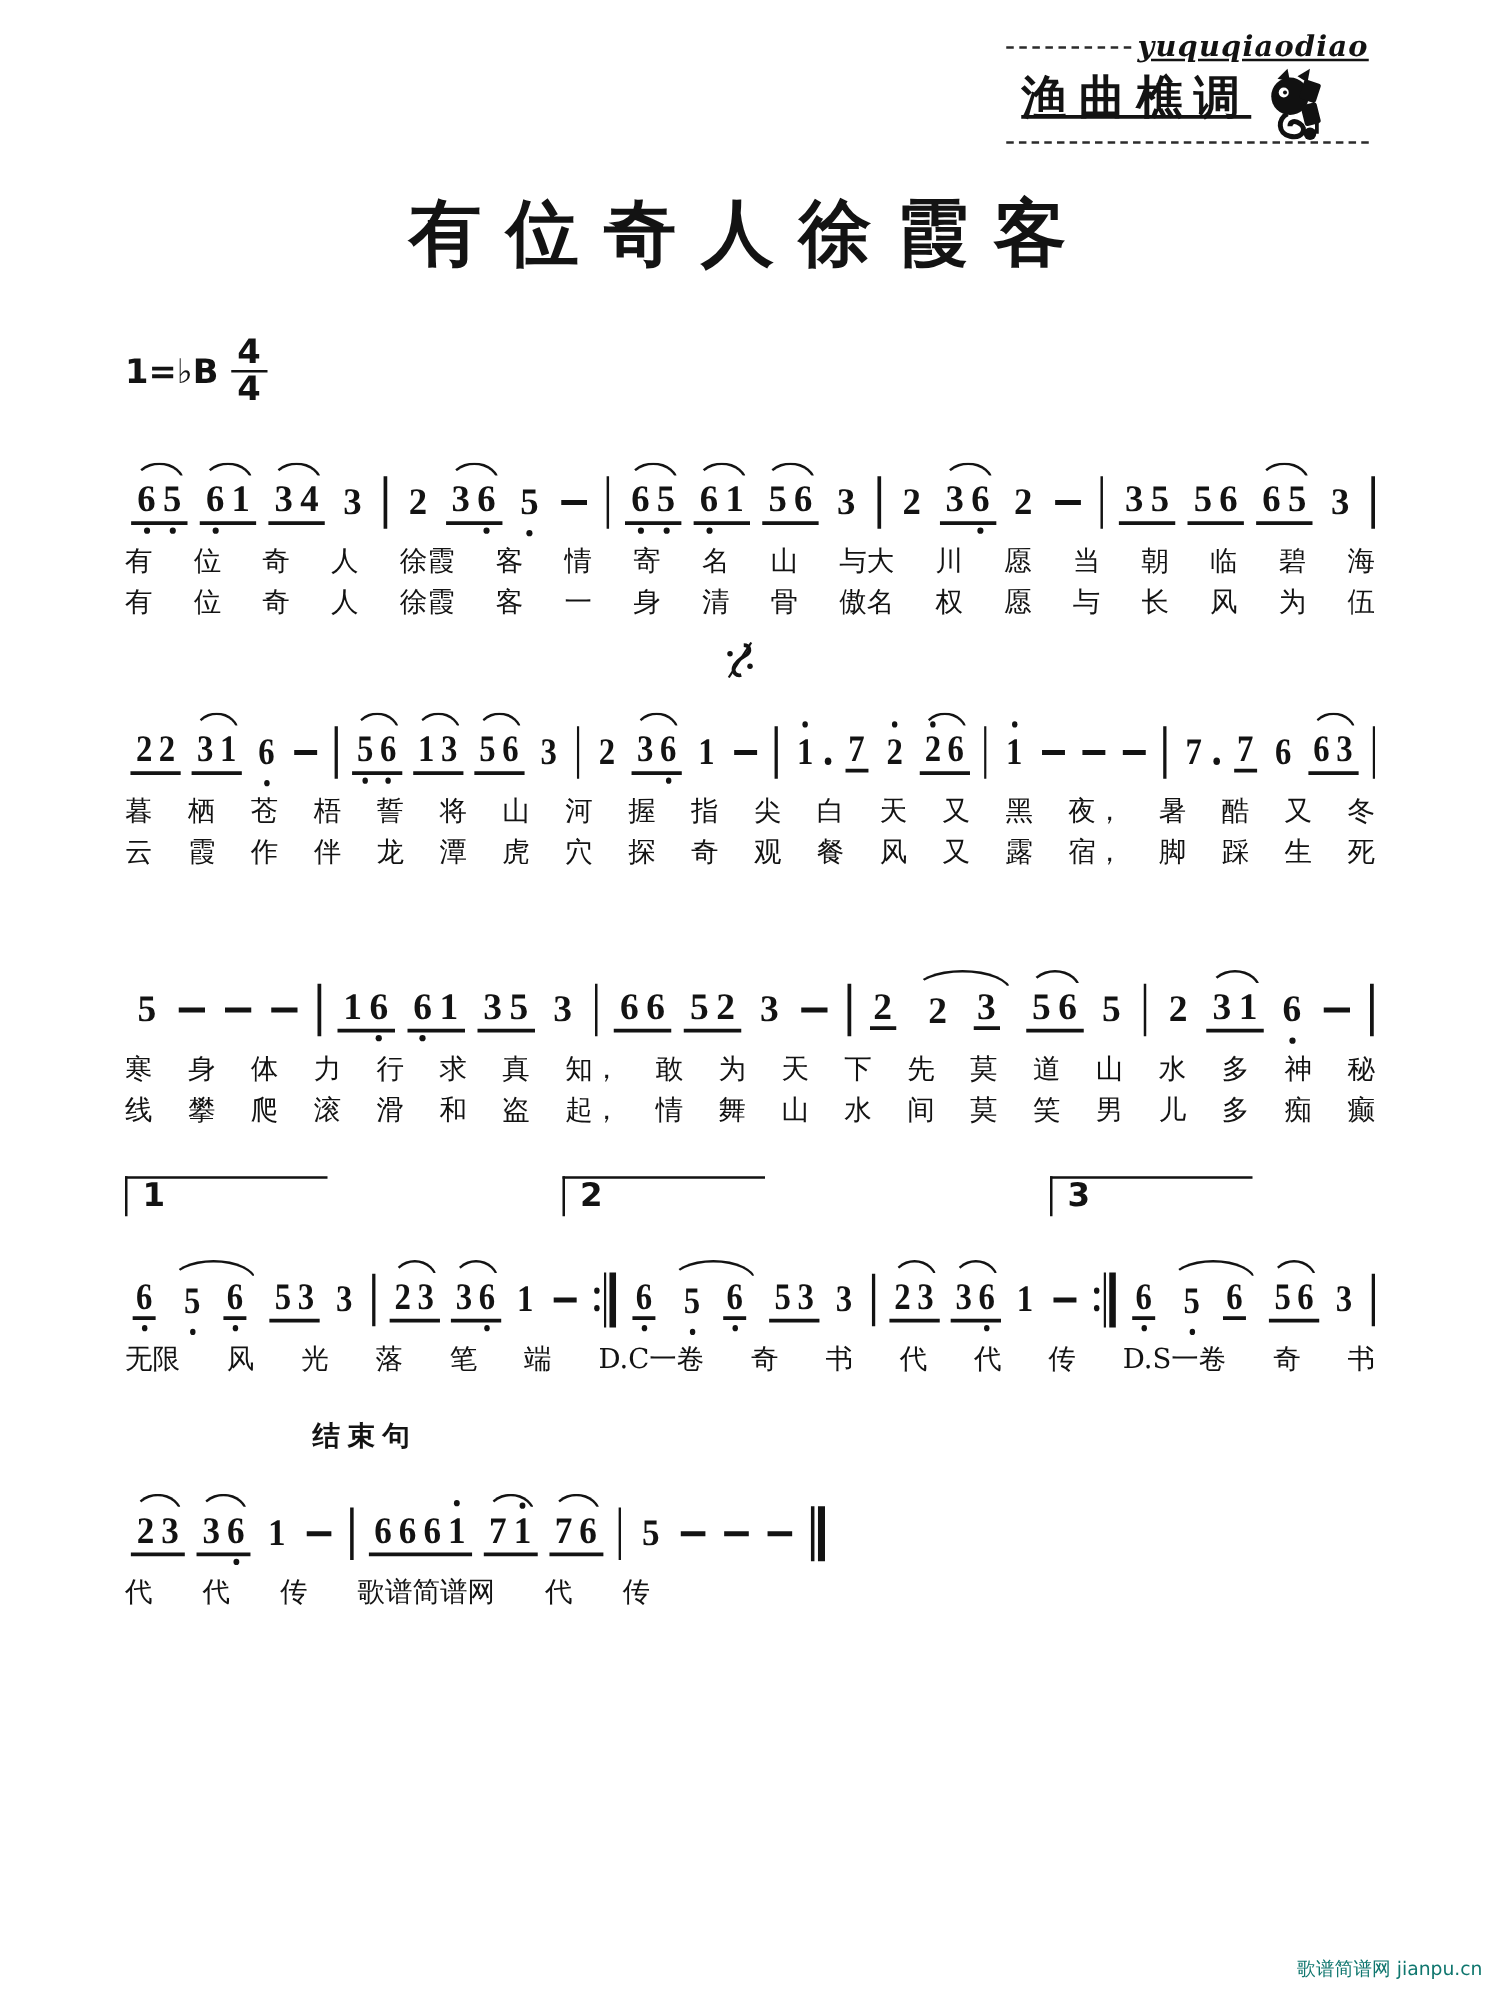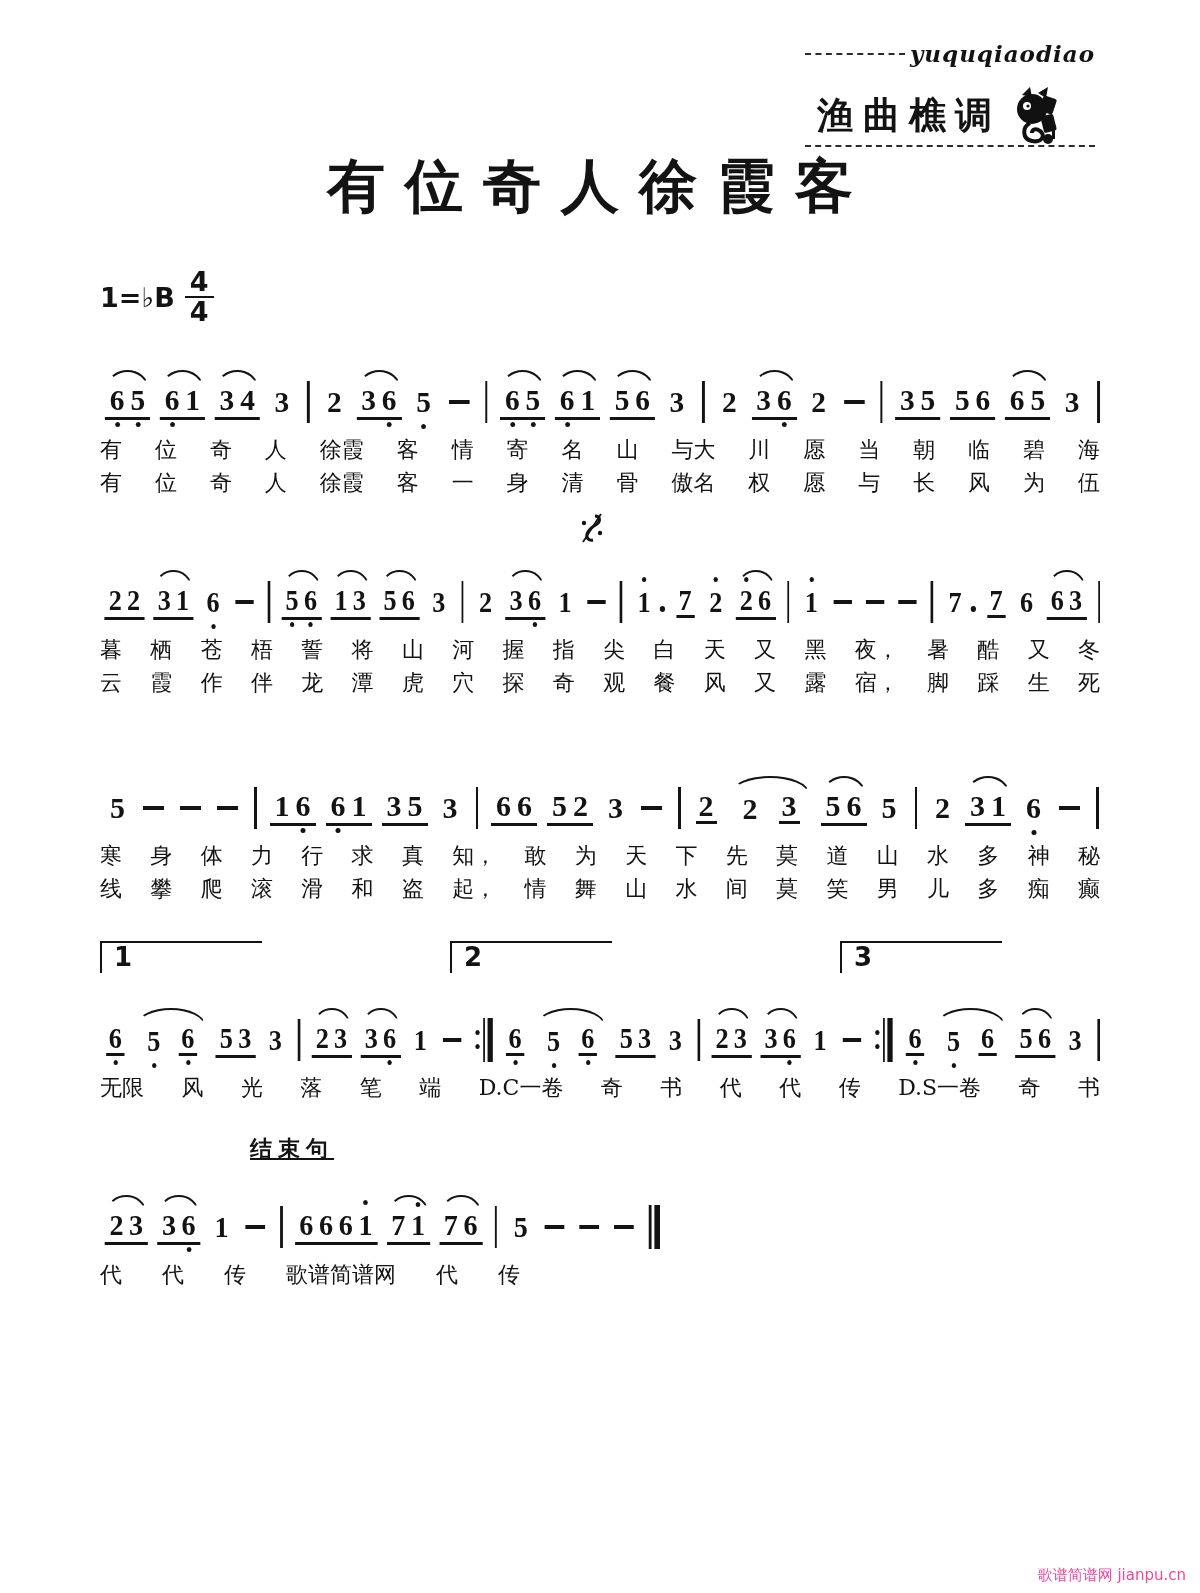--- a/index.html
+++ b/index.html
@@ -3,25 +3,25 @@
 <meta charset="utf-8">
 <style>
   html,body{margin:0;padding:0;}
   body{
     width:1200px;height:1593px;background:#ffffff;color:#131313;
     font-family:"DejaVu Sans",sans-serif;position:relative;overflow:hidden;
   }
   .page{position:absolute;inset:0;padding:0 100px;box-sizing:border-box;}
 
   
-  .header{position:absolute;top:40px;right:105px;width:290px;}
+  .header{position:absolute;top:24px;right:105px;width:290px;text-decoration:underline;}
   .pinyin-line{display:flex;align-items:center;}
   .hdash{flex:1;border-top:2.5px dashed #2b2b2b;margin-right:5px;}
   .pinyin{font:italic bold 23px "DejaVu Serif",serif;letter-spacing:1px;}
-  .brand-line{display:flex;align-items:flex-end;justify-content:flex-start;gap:7px;margin-top:18px;padding-left:12px;}
+  .brand-line{display:flex;align-items:flex-start;justify-content:flex-start;gap:7px;margin-top:2px;padding-left:12px;}
   .brand{font:bold 37px "DejaVu Serif",serif;letter-spacing:9px;}
   .hdash2{border-top:2.5px dashed #2b2b2b;margin-top:4px;}
   .mascot{flex:0 0 auto;margin-bottom:-6px;}
 
   
   .title{margin:148px 0 0;text-align:center;font:bold 58px "DejaVu Serif",serif;letter-spacing:20px;}
   .meta{display:flex;justify-content:space-between;align-items:flex-start;margin-top:42px;flex-direction:column;}
   .keysig{display:flex;align-items:center;gap:10px;font:bold 27px "DejaVu Sans",sans-serif;}
   .frac{display:inline-flex;flex-direction:column;align-items:center;line-height:1.05;}
   .frac .ftop{border-bottom:2.5px solid #131313;padding:0 5px;}
@@ -55,38 +55,38 @@
   .dash{width:21px;height:4px;background:#131313;margin:0 8px;flex:0 0 auto;}
   .adot{width:6px;height:6px;border-radius:50%;background:#131313;margin:14px 6px 0 0;flex:0 0 auto;}
   .rep,.fin{display:flex;align-items:center;margin:0 8px;flex:0 0 auto;}
   .rdots{display:flex;flex-direction:column;gap:9px;margin-right:4px;}
   .rd{width:5px;height:5px;border-radius:50%;background:#131313;}
   .thin{width:2.5px;height:44px;background:#131313;}
   .thick{width:6px;height:44px;background:#131313;margin-left:3px;}
 
   .volta{position:absolute;top:-26px;height:30px;border-top:2.5px solid #131313;border-left:2.5px solid #131313;}
   .vlabel{font:bold 26px "DejaVu Sans",sans-serif;padding-left:12px;line-height:1.1;display:inline-block;}
-  .endlabel{position:absolute;top:-22px;font:bold 22px "DejaVu Serif",serif;letter-spacing:6px;text-decoration:underline;}
+  .endlabel{position:absolute;top:-22px;font:bold 22px "DejaVu Serif",serif;letter-spacing:6px;}
 
   .lyr{display:flex;justify-content:space-between;align-items:baseline;
        font:22px "DejaVu Serif",serif;height:33px;line-height:33px;}
   .lyr.short{width:42%;justify-content:space-between;}
   .syl{white-space:nowrap;}
 
   .sys1{margin-top:26px;}
   .sys2{margin-top:58px;}
   .sys3{margin-top:64px;}
   .sys4{margin-top:62px;padding-top:28px;}
   .sys5{margin-top:52px;padding-top:26px;}
   .segno{position:absolute;top:-46px;left:48%;}
 
   
   .pageno{position:absolute;bottom:62px;left:0;width:100%;text-align:center;
           font:22px "DejaVu Serif",serif;letter-spacing:2px;}
-  .watermark{position:absolute;bottom:8px;right:14px;font:15px "DejaVu Sans",sans-serif;color:#ec4899;}
+  .watermark{position:absolute;bottom:8px;right:14px;font:15px "DejaVu Sans",sans-serif;color:#0f766e;}
 </style>
 </head>
 <body>
 
 <div class="page">
 
   <div class="header">
     <div class="pinyin-line">
       <span class="hdash"></span>
       <span class="pinyin">yuquqiaodiao</span>

